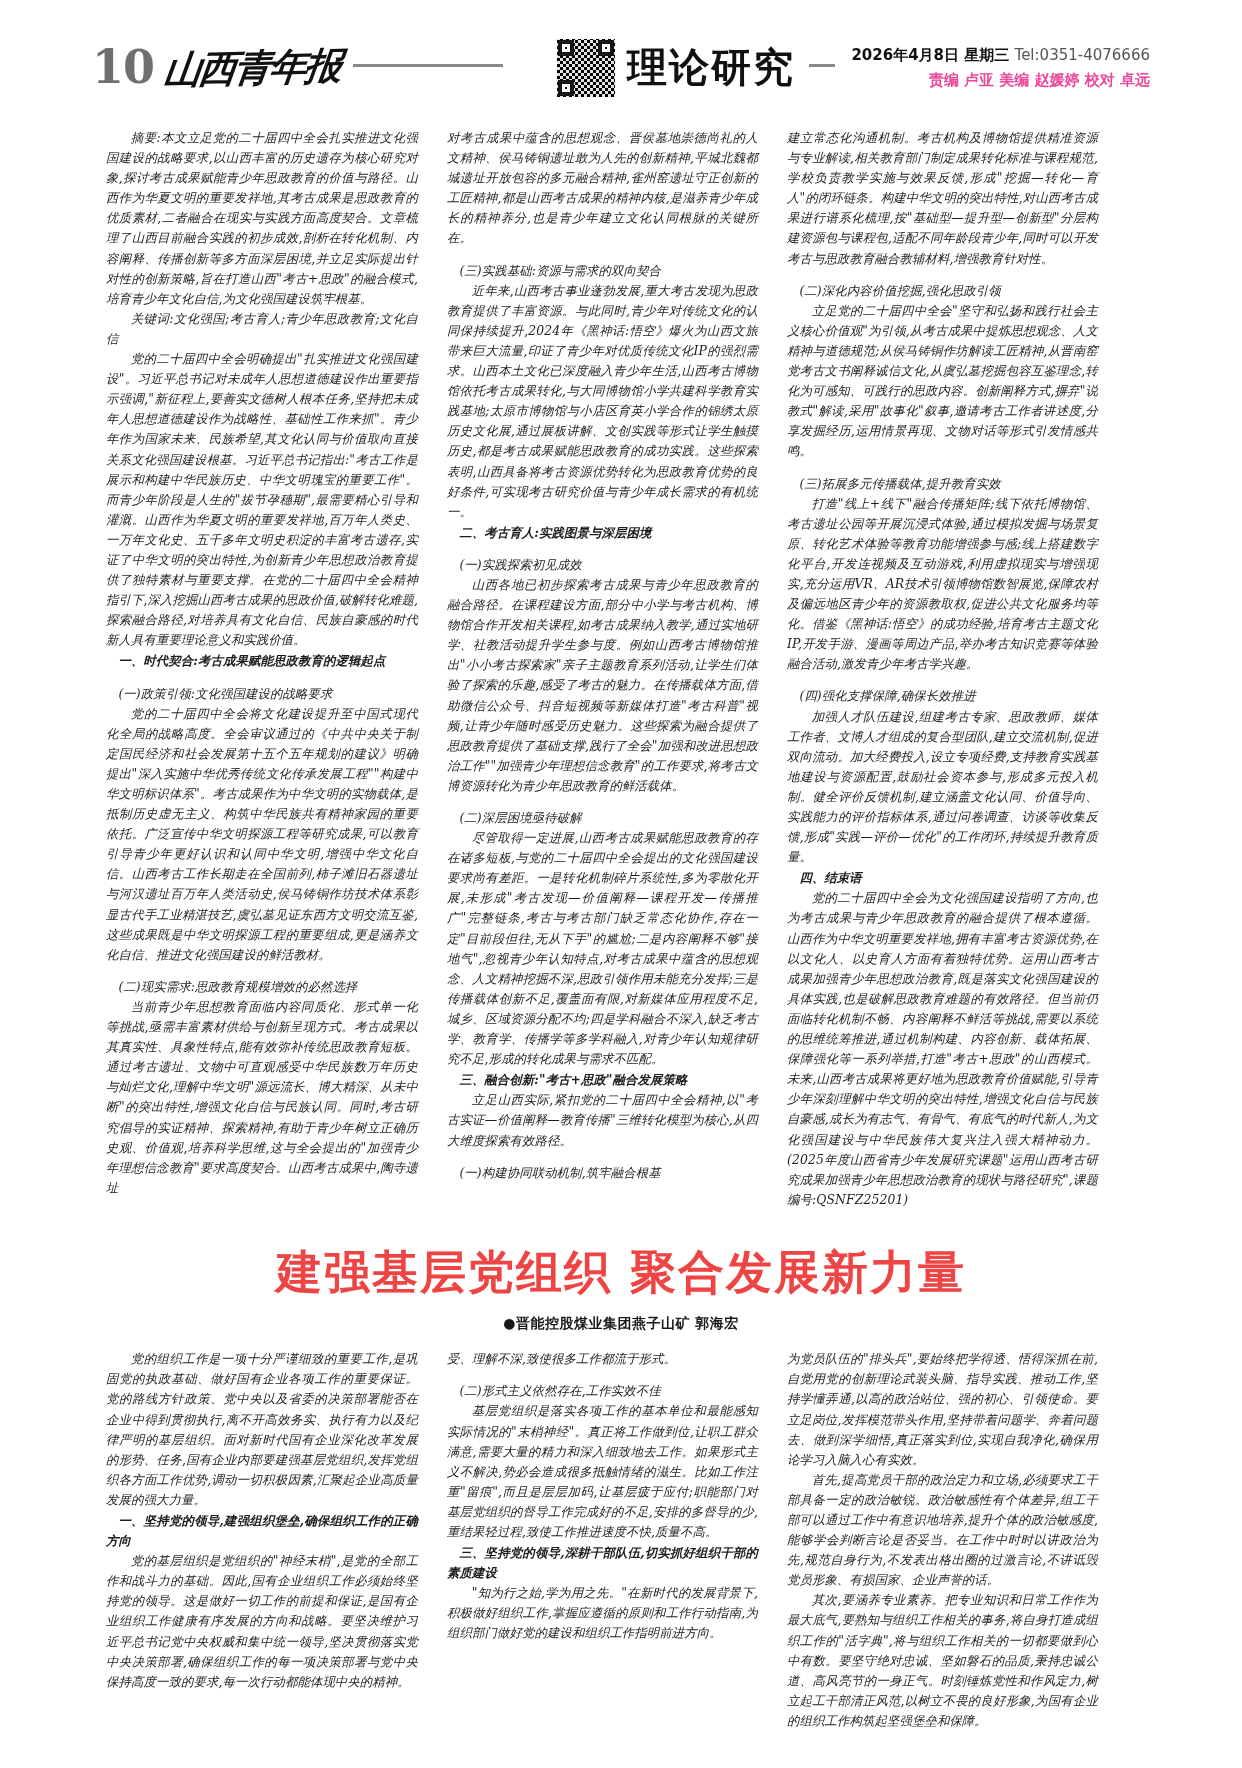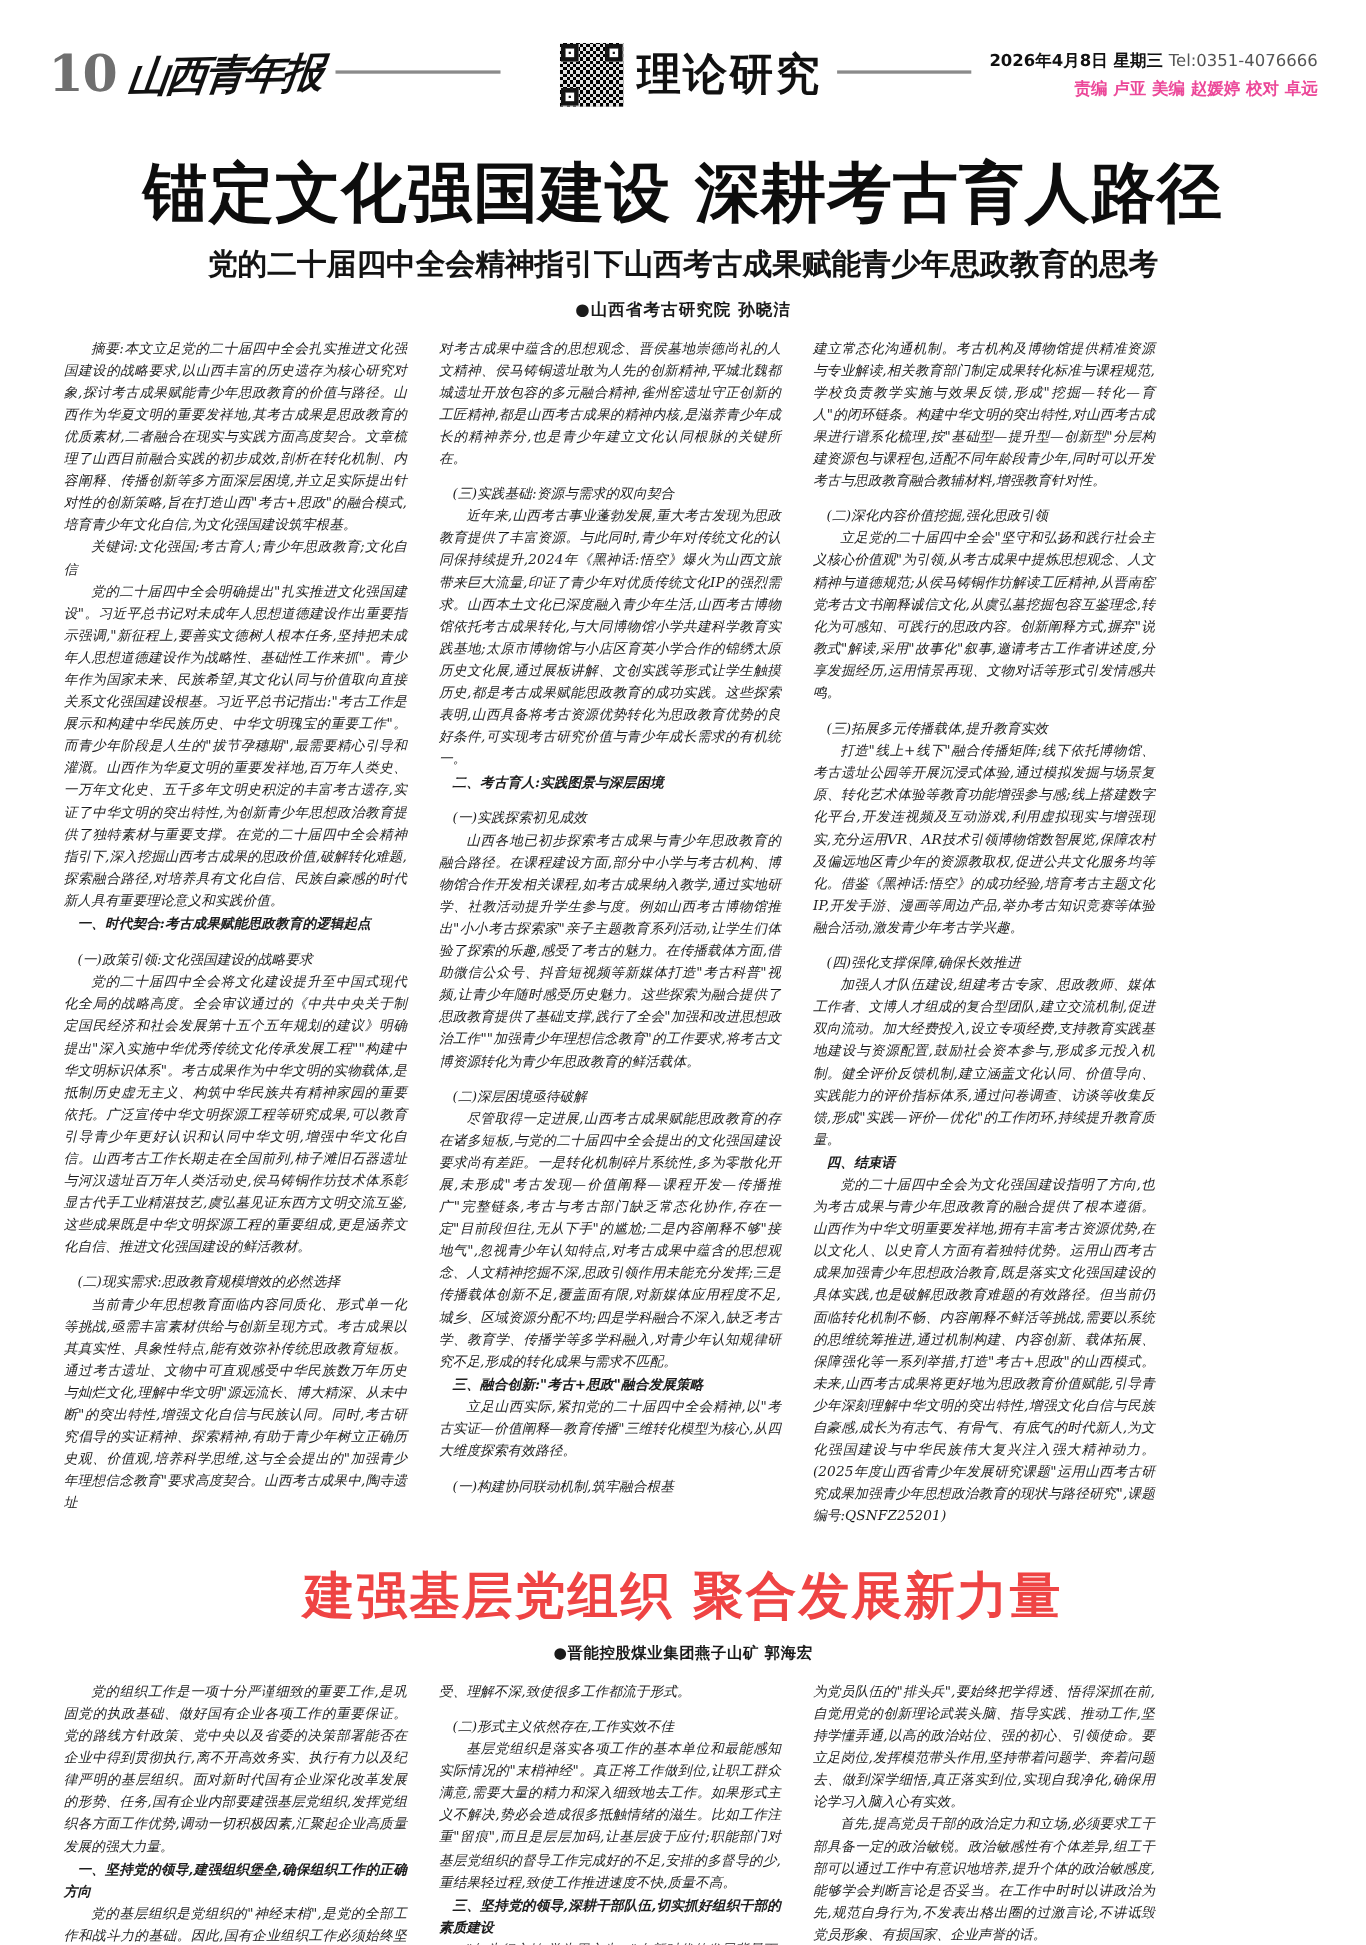--- a/index.html
+++ b/index.html
@@ -13,21 +13,21 @@
     height: 1768px;
     font-family: "DejaVu Sans", "Liberation Sans", sans-serif;
     color: #1a1a1a;
     overflow: hidden;
     position: relative;
   }
   .page {
     width: 1242px;
     height: 1457px;
     box-sizing: border-box;
-    padding: 0 44px;
+    padding: 0 92px;
     position: relative;
   }
 
   
   .masthead {
     height: 112px;
     display: flex;
     align-items: center;
     position: relative;
     padding-top: 28px;
@@ -237,25 +237,20 @@
     <div class="rule-right"></div>
     <div class="head-meta">
       <div class="line1">
         <span>2026年4月8日 星期三</span>
         <span class="tel">Tel:0351-4076666</span>
       </div>
       <div class="line2">责编 卢亚  美编 赵媛婷  校对 卓远</div>
     </div>
   </div>
 
-  <div class="headline-block">
-    <div class="headline">锚定文化强国建设  深耕考古育人路径</div>
-    <div class="subhead">党的二十届四中全会精神指引下山西考古成果赋能青少年思政教育的思考</div>
-    <div class="byline">●山西省考古研究院 孙晓洁</div>
-  </div>
 
   <div class="cols">
     <div class="col">
       <p class="ind">摘要:本文立足党的二十届四中全会扎实推进文化强国建设的战略要求,以山西丰富的历史遗存为核心研究对象,探讨考古成果赋能青少年思政教育的价值与路径。山西作为华夏文明的重要发祥地,其考古成果是思政教育的优质素材,二者融合在现实与实践方面高度契合。文章梳理了山西目前融合实践的初步成效,剖析在转化机制、内容阐释、传播创新等多方面深层困境,并立足实际提出针对性的创新策略,旨在打造山西"考古+思政"的融合模式,培育青少年文化自信,为文化强国建设筑牢根基。</p>
       <p class="ind">关键词:文化强国;考古育人;青少年思政教育;文化自信</p>
       <p class="ind">党的二十届四中全会明确提出"扎实推进文化强国建设"。习近平总书记对未成年人思想道德建设作出重要指示强调,"新征程上,要善实文德树人根本任务,坚持把未成年人思想道德建设作为战略性、基础性工作来抓"。青少年作为国家未来、民族希望,其文化认同与价值取向直接关系文化强国建设根基。习近平总书记指出:"考古工作是展示和构建中华民族历史、中华文明瑰宝的重要工作"。而青少年阶段是人生的"拔节孕穗期",最需要精心引导和灌溉。山西作为华夏文明的重要发祥地,百万年人类史、一万年文化史、五千多年文明史积淀的丰富考古遗存,实证了中华文明的突出特性,为创新青少年思想政治教育提供了独特素材与重要支撑。在党的二十届四中全会精神指引下,深入挖掘山西考古成果的思政价值,破解转化难题,探索融合路径,对培养具有文化自信、民族自豪感的时代新人具有重要理论意义和实践价值。</p>
       <p class="h2">一、时代契合:考古成果赋能思政教育的逻辑起点</p>
       <p class="h3">(一)政策引领:文化强国建设的战略要求</p>
       <p class="ind">党的二十届四中全会将文化建设提升至中国式现代化全局的战略高度。全会审议通过的《中共中央关于制定国民经济和社会发展第十五个五年规划的建议》明确提出"深入实施中华优秀传统文化传承发展工程""构建中华文明标识体系"。考古成果作为中华文明的实物载体,是抵制历史虚无主义、构筑中华民族共有精神家园的重要依托。广泛宣传中华文明探源工程等研究成果,可以教育引导青少年更好认识和认同中华文明,增强中华文化自信。山西考古工作长期走在全国前列,柿子滩旧石器遗址与河汉遗址百万年人类活动史,侯马铸铜作坊技术体系彰显古代手工业精湛技艺,虞弘墓见证东西方文明交流互鉴,这些成果既是中华文明探源工程的重要组成,更是涵养文化自信、推进文化强国建设的鲜活教材。</p>
       <p class="h3">(二)现实需求:思政教育规模增效的必然选择</p>

